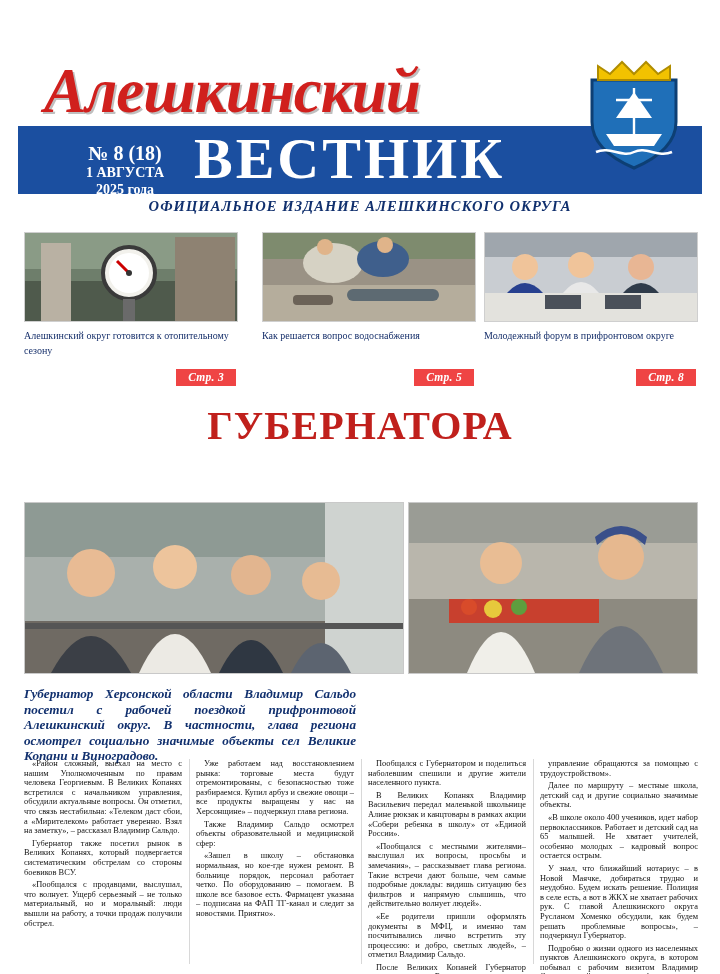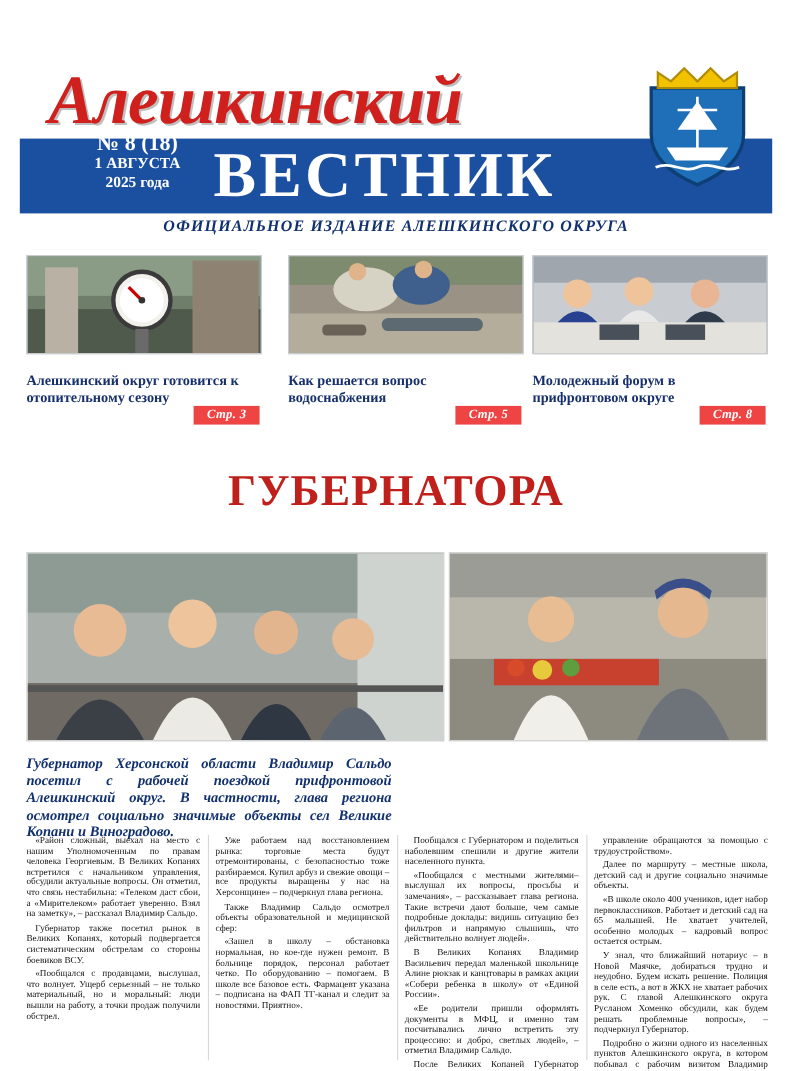--- a/index.html
+++ b/index.html
@@ -26,21 +26,21 @@
     position:absolute;left:0;top:112px;width:684px;height:68px;
     background:#1b4fa0;
   }
   .mast-title2{
     position:absolute;left:176px;top:114px;
     font-family:"Liberation Serif", serif;
     font-weight:bold;font-size:58px;line-height:62px;color:#ffffff;
     letter-spacing:3px;
   }
   .issue-box{
-    position:absolute;left:52px;top:105px;width:110px;
+    position:absolute;left:52px;top:128px;width:110px;
     color:#ffffff;text-align:center;font-weight:bold;
     font-family:"Liberation Serif", serif;
   }
   .issue-no{font-size:20px;line-height:22px;}
   .issue-date{font-size:14px;line-height:17px;}
   .issue-year{font-size:14px;line-height:17px;}
   .mast-sub{
     position:absolute;left:0;top:184px;width:684px;text-align:center;
     font-family:"Liberation Serif", serif;font-style:italic;font-weight:bold;
     font-size:14.5px;letter-spacing:1.1px;color:#11306e;
@@ -51,39 +51,39 @@
   .teasers{position:absolute;left:0;top:218px;width:684px;height:158px;}
   .teaser{position:absolute;top:0;width:212px;}
   .t1{left:6px;}
   .t2{left:244px;}
   .t3{left:466px;}
   .teaser .photo{
     width:212px;height:88px;overflow:hidden;position:relative;
     border:1px solid #cfcfcf;background:#9fb0bd;
   }
   .teaser .cap{
-    margin-top:16px;font-family:"Liberation Serif", serif;
-    font-weight:bold;font-size:13px;line-height:15px;color:#17306b;
+    margin-top:6px;font-family:"Liberation Serif", serif;
+    font-weight:normal;font-size:10px;line-height:15px;color:#17306b;
   }
   .pagebadge{
     position:absolute;top:137px;right:0;background:#ef4444;color:#fff;
     font-family:"Liberation Serif", serif;font-weight:bold;font-style:italic;
     font-size:11.5px;padding:2px 12px 3px 12px;letter-spacing:.3px;
   }
   
   .headline{
     position:absolute;left:0;top:390px;width:684px;text-align:center;
   }
   .hl1{
     font-family:"Liberation Serif", serif;font-weight:bold;
     font-size:40px;line-height:44px;color:#1b4fa0;letter-spacing:1px;
   }
   .hl2{
     font-family:"Liberation Serif", serif;font-weight:bold;
-    font-size:40px;line-height:44px;color:#c0201c;letter-spacing:1px;margin-top:20px;
+    font-size:40px;line-height:44px;color:#c0201c;letter-spacing:1px;
   }
   
   .mainphotos{position:absolute;left:6px;top:488px;width:672px;height:170px;}
   .mp{position:absolute;top:0;height:170px;overflow:hidden;border:1px solid #c9c9c9;}
   .mpA{left:0;width:378px;}
   .mpB{left:384px;width:288px;}
   
   .lead{
     position:absolute;left:6px;top:672px;width:332px;
     font-family:"Liberation Serif", serif;font-style:italic;font-weight:bold;
@@ -258,22 +258,22 @@
       </div>
 
       <div class="col c2">
         <p>Уже работаем над восстановлением рынка: торговые места будут отремонтированы, с безопасностью тоже разбираемся. Купил арбуз и свежие овощи – все продукты выращены у нас на Херсонщине» – подчеркнул глава региона.</p>
         <p>Также Владимир Сальдо осмотрел объекты образовательной и медицинской сфер:</p>
         <p>«Зашел в школу – обстановка нормальная, но кое-где нужен ремонт. В больнице порядок, персонал работает четко. По оборудованию – помогаем. В школе все базовое есть. Фармацевт указана – подписана на ФАП ТГ-канал и следит за новостями. Приятно».</p>
       </div>
 
       <div class="col c3">
         <p>Пообщался с Губернатором и поделиться наболевшим спешили и другие жители населенного пункта.</p>
+        <p>В Великих Копанях Владимир Васильевич передал маленькой школьнице Алине рюкзак и канцтовары в рамках акции «Собери ребенка в школу» от «Единой России».</p>
         <p>«Пообщался с местными жителями– выслушал их вопросы, просьбы и замечания», – рассказывает глава региона. Такие встречи дают больше, чем самые подробные доклады: видишь ситуацию без фильтров и напрямую слышишь, что действительно волнует людей».</p>
-        <p>В Великих Копанях Владимир Васильевич передал маленькой школьнице Алине рюкзак и канцтовары в рамках акции «Собери ребенка в школу» от «Единой России».</p>
         <p>«Ее родители пришли оформлять документы в МФЦ, и именно там посчитывались лично встретить эту процессию: и добро, светлых людей», – отметил Владимир Сальдо.</p>
         <p>После Великих Копаней Губернатор направился в село Виноградово:</p>
 
       </div>
 
       <div class="col c4">
         <p>управление обращаются за помощью с трудоустройством».</p>
         <p>Далее по маршруту – местные школа, детский сад и другие социально значимые объекты.</p>
         <p>«В школе около 400 учеников, идет набор первоклассников. Работает и детский сад на 65 малышей. Не хватает учителей, особенно молодых – кадровый вопрос остается острым.</p>
         <p>У знал, что ближайший нотариус – в Новой Маячке, добираться трудно и неудобно. Будем искать решение. Полиция в селе есть, а вот в ЖКХ не хватает рабочих рук. С главой Алешкинского округа Русланом Хоменко обсудили, как будем решать проблемные вопросы», – подчеркнул Губернатор.</p>

